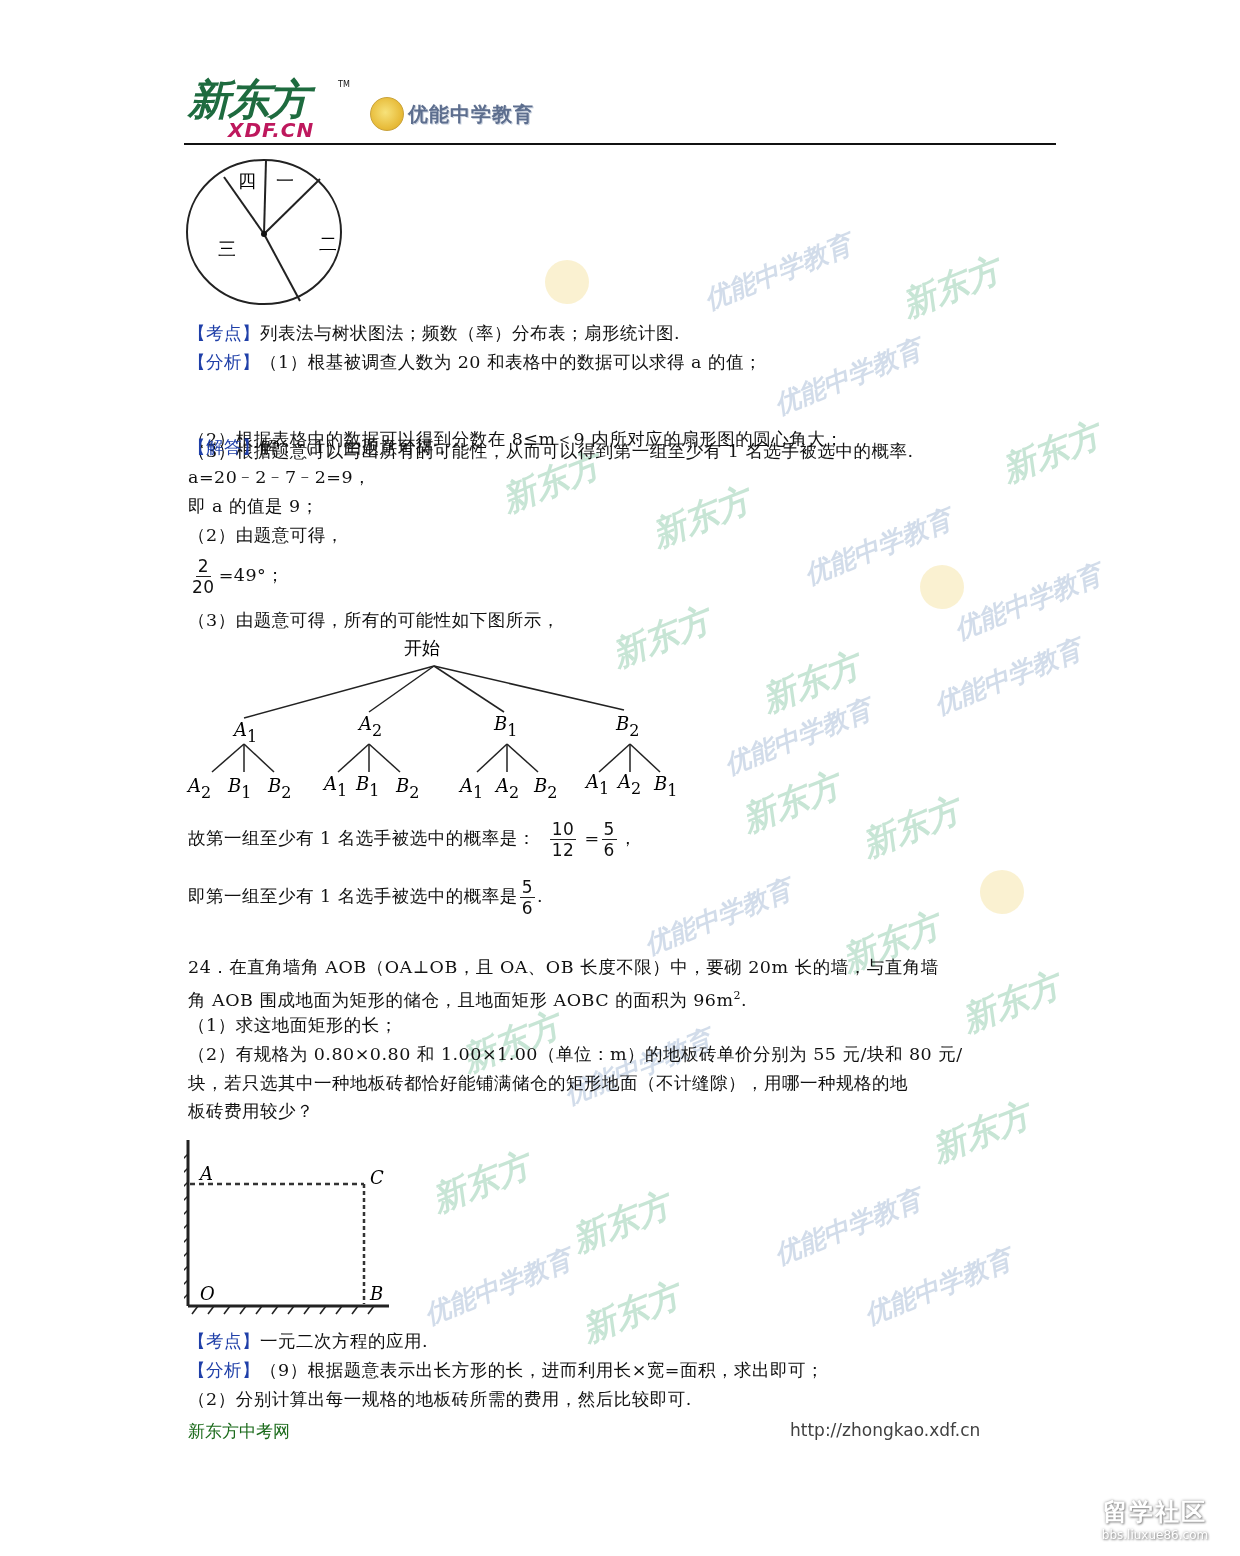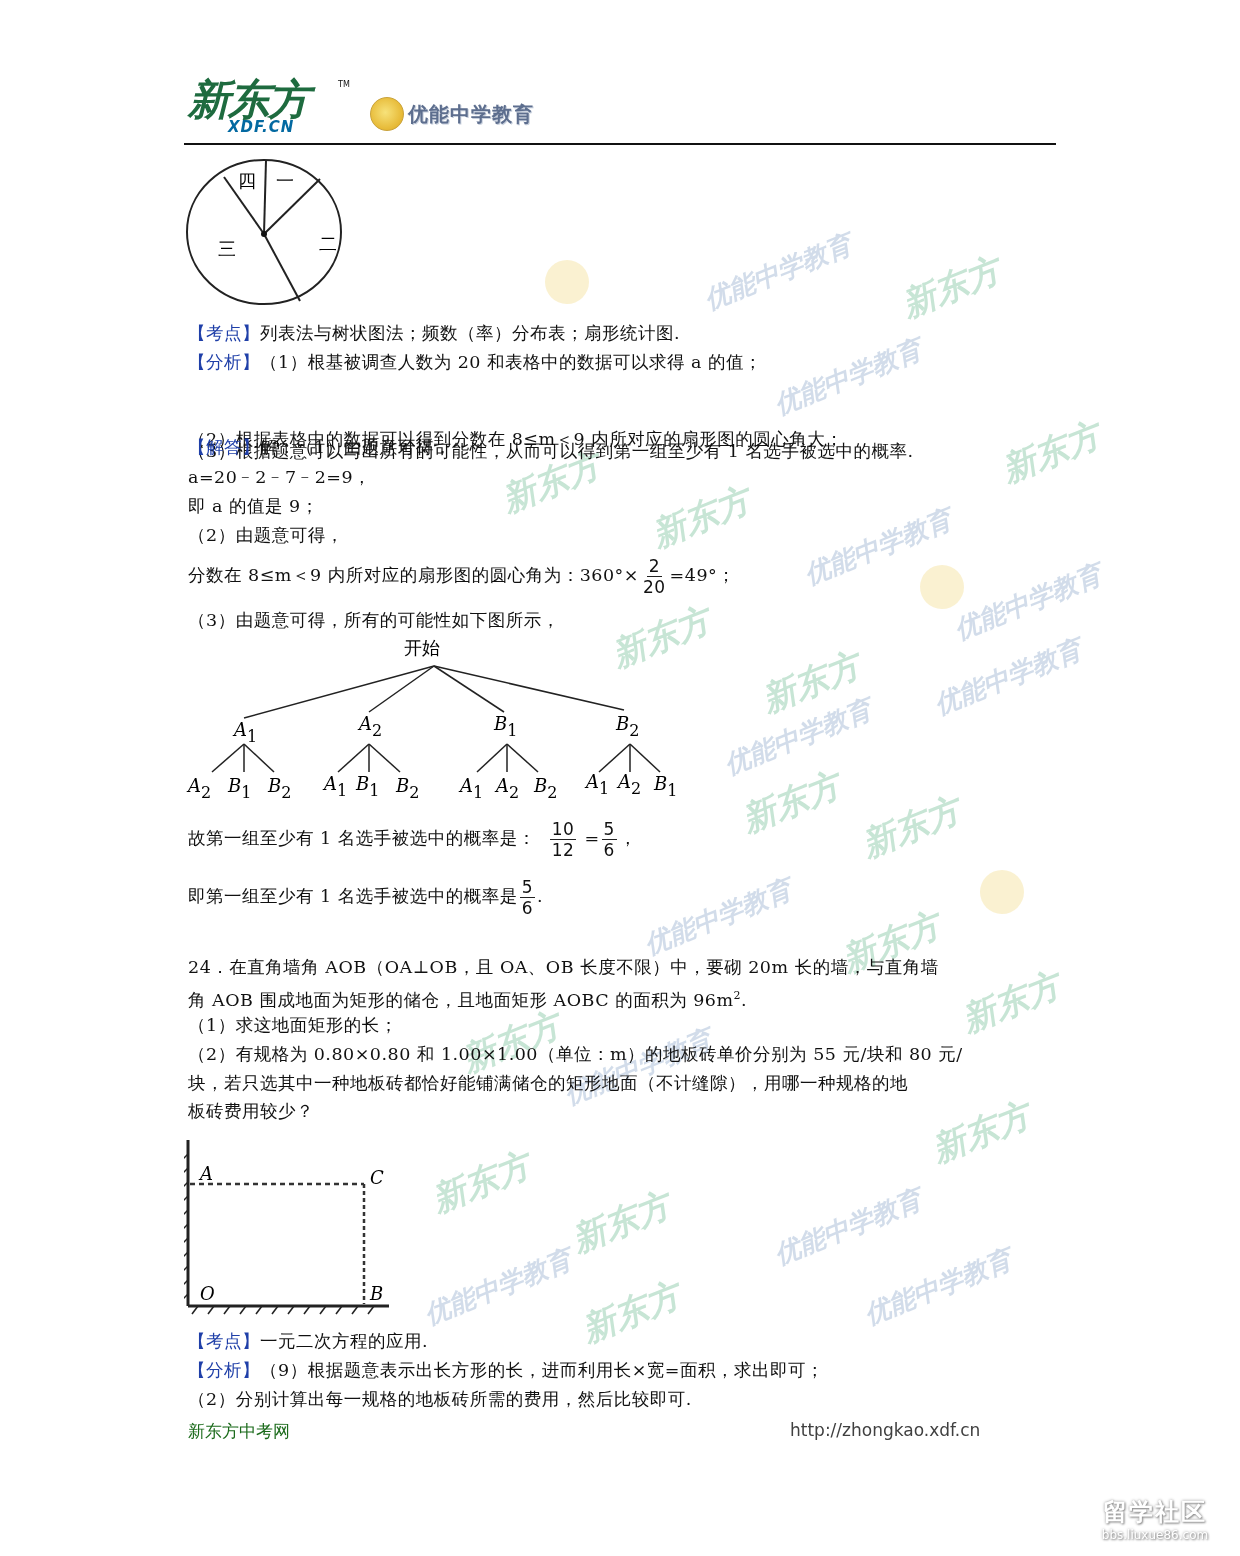--- a/index.html
+++ b/index.html
@@ -4,21 +4,21 @@
 <style>
   html, body { margin:0; padding:0; }
   body {
     width:1240px; height:1556px; background:#ffffff; position:relative; overflow:hidden;
     font-family:"DejaVu Serif","Liberation Serif",serif; color:#111;
   }
   .abs { position:absolute; }
   
   .logo-xdf { left:188px; top:78px; width:150px; height:62px; }
   .logo-xdf .main { font-family:"DejaVu Sans",sans-serif; font-weight:bold; font-style:italic; font-size:42px; color:#1e6b3f; letter-spacing:-2px; line-height:44px; }
-  .logo-xdf .sub { position:absolute; left:40px; top:40px; font-family:"DejaVu Sans",sans-serif; font-weight:bold; font-style:italic; font-size:15px; color:#0369a1; letter-spacing:1px; }
+  .logo-xdf .sub { position:absolute; left:40px; top:40px; font-family:"DejaVu Sans",sans-serif; font-weight:bold; font-style:italic; font-size:20px; color:#be185d; letter-spacing:1px; }
   .logo-xdf .tm { position:absolute; left:150px; top:2px; font-size:8px; font-family:"DejaVu Sans",sans-serif; }
   .logo-yn { left:370px; top:96px; height:36px; display:flex; align-items:center; gap:4px; }
   .logo-yn .coin { width:32px; height:32px; border-radius:50%; background:radial-gradient(circle at 45% 45%, #f7e27a, #e6b834 70%, #c89a1e); border:1px solid #c9a23a; }
   .logo-yn .txt { font-family:"DejaVu Sans",sans-serif; font-weight:bold; font-size:20px; color:#5d6e8e; letter-spacing:1px; text-shadow:1px 1px 0 #c8d0dd; }
   .header-rule { left:184px; top:143px; width:872px; height:2px; background:#111; }
 
   
   .line { position:absolute; left:188px; font-size:17.5px; line-height:24px; white-space:nowrap; letter-spacing:0.5px; }
   .tag { color:#1f3fa8; }
   .frac { display:inline-flex; flex-direction:column; align-items:center; vertical-align:middle; font-family:"DejaVu Sans",sans-serif; font-size:17px; line-height:20px; margin:0 2px; }
@@ -103,21 +103,21 @@
 </div>
 <div class="line" style="top:379px;margin-top:48px;">（2）根据表格中的数据可以得到分数在 8≤m＜9 内所对应的扇形图的圆心角大；</div>
 <div class="line" style="top:407px;margin-top:32px;">（3）根据题意可以写出所有的可能性，从而可以得到第一组至少有 1 名选手被选中的概率.</div>
 <div class="line" style="top:435px;">
   <span class="tag">【解答】</span><span>解：（1）由题意可得，</span>
 </div>
 <div class="line" style="top:465px;">a=20﹣2﹣7﹣2=9，</div>
 <div class="line" style="top:494px;">即 a 的值是 9；</div>
 <div class="line" style="top:523px;">（2）由题意可得，</div>
 <div class="line" style="top:553px;line-height:44px;">
-  <span>分数在 8≤m＜9 内所对应的扇形图的圆心角为：360°×</span><span class="frac">
+  <span class="frac">
       <span class="num">2</span>
       <span class="den">20</span>
     </span><span>=49°；</span>
 </div>
 <div class="line" style="top:608px;">（3）由题意可得，所有的可能性如下图所示，</div>
 
 <svg class="abs" style="left:184px;top:632px;" width="500" height="180" font-family="DejaVu Serif, serif">
   <text x="220" y="22" font-size="18" font-family="DejaVu Sans, sans-serif">开始</text>
   <line x1="250" y1="34" x2="60" y2="86" stroke="#222" stroke-width="1.5"></line>
   <line x1="250" y1="34" x2="185" y2="80" stroke="#222" stroke-width="1.5"></line>

